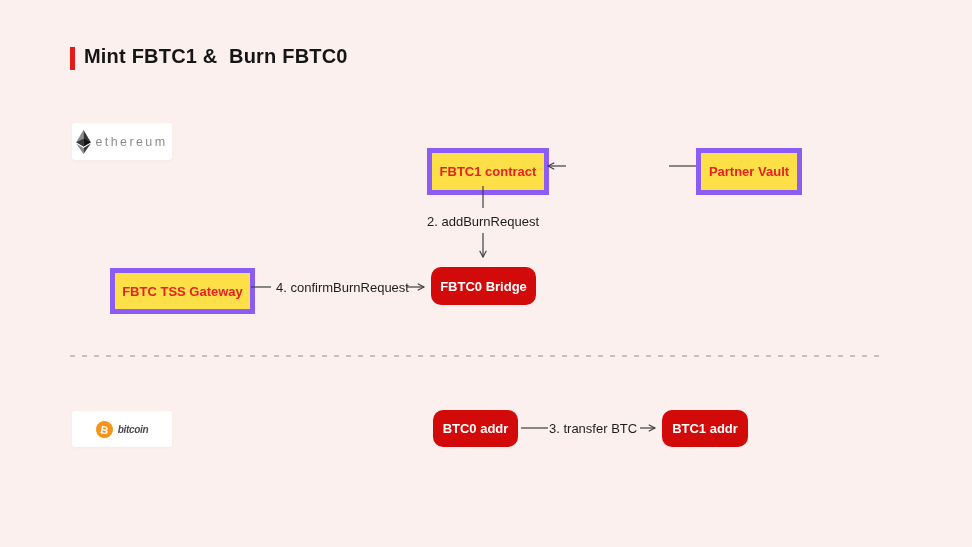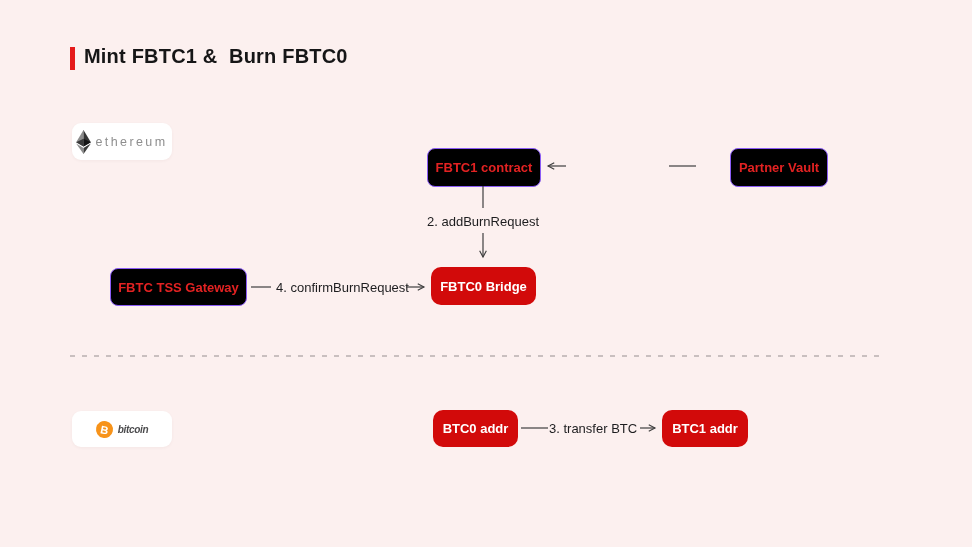--- a/index.html
+++ b/index.html
@@ -13,49 +13,49 @@
   .abs{position:absolute;}
   
   .title-bar{left:70px;top:47px;width:5px;height:23px;background:#E51A1A;}
   .page-title{
     left:84px;top:45px;
     font-size:20px;font-weight:bold;color:#161617;
     white-space:pre;letter-spacing:0.2px;
   }
   
   .net-badge{
-    background:#FFFFFF;border-radius:9px;
+    background:#FFFFFF;border-radius:3px;
     display:flex;align-items:center;justify-content:center;
     box-shadow:0 1px 3px rgba(120,80,80,0.06);
   }
   .eth-badge{left:72px;top:123px;width:100px;height:37px;gap:4px;}
   .eth-word{font-size:12.5px;color:#8E8E8E;letter-spacing:2.4px;}
   .btc-badge{left:72px;top:411px;width:100px;height:36px;gap:5px;}
   .btc-circle{
     width:17px;height:17px;border-radius:50%;
     background:#F7931A;color:#FFFFFF;
     display:flex;align-items:center;justify-content:center;
     font-size:11px;font-weight:bold;transform:rotate(12deg);
   }
   .btc-word{font-size:10px;font-weight:bold;font-style:italic;color:#4B4B4D;letter-spacing:-0.3px;}
   
   .node{
     display:flex;align-items:center;justify-content:center;
     font-size:13px;font-weight:bold;text-align:center;
     white-space:nowrap;
   }
   .node-outline{
-    background:#000000;border:1px solid #8b5cf6;border-radius:8px;
+    background:#fde047;border:5px solid #8b5cf6;border-radius:0;
     color:#E32222;
   }
   .node-filled{
     background:#D20A0A;border-radius:10px;color:#FFFFFF;text-align:center;
   }
   .fbtc1-contract{left:427px;top:148px;width:112px;height:37px;}
-  .partner-vault{left:730px;top:148px;width:96px;height:37px;}
+  .partner-vault{left:696px;top:148px;width:96px;height:37px;}
   .tss-gateway{left:110px;top:268px;width:135px;height:36px;}
   .fbtc0-bridge{left:431px;top:267px;width:105px;height:38px;}
   .btc0-addr{left:433px;top:410px;width:85px;height:37px;}
   .btc1-addr{left:662px;top:410px;width:86px;height:37px;}
   
   .edge-label{
     font-size:13px;color:#1D1D1F;text-align:center;line-height:16px;
     white-space:nowrap;
   }
   .label-step1{left:558px;top:150px;width:120px;}

